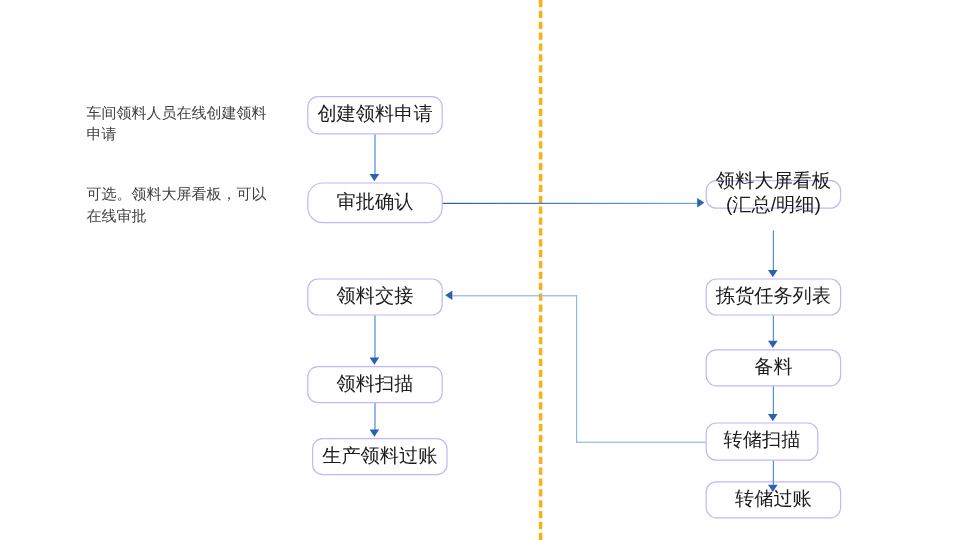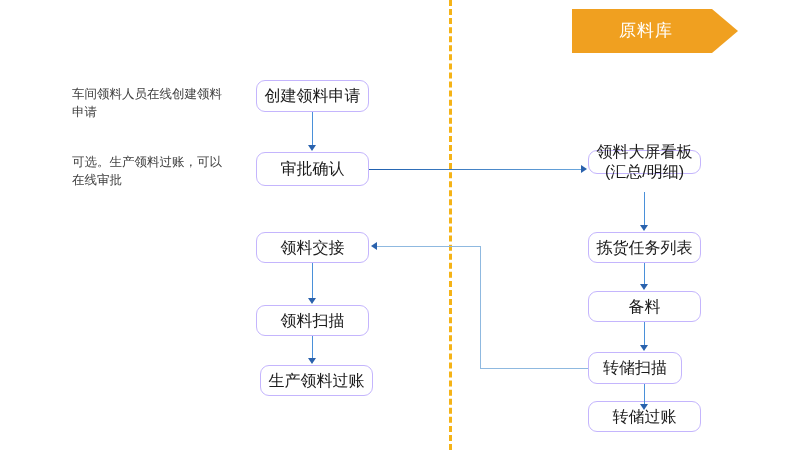--- a/index.html
+++ b/index.html
@@ -110,34 +110,31 @@
     position: absolute;
     height: 1.4px;
     background: linear-gradient(to right, #1f5fae, #6aa6dc);
   }
 </style>
 </head>
 <body>
 
 <div id="canvas">
 
-  <div class="banner banner-right">
-    <span class="banner-text">原料库</span>
-  </div>
 
   <div class="divider"></div>
 
   <div class="note" style="left:72px; top:85px; width:162px;">车间领料人员在线创建领料申请</div>
-  <div class="note" style="left:72px; top:153px; width:162px;">可选。生产领料过账，可以在线审批</div>
+  <div class="note" style="left:72px; top:153px; width:162px;">可选。领料大屏看板，可以在线审批</div>
 
   <div class="node" style="left:256px; top:80px; width:113px; height:32px;">
     <span class="node-label">创建领料申请</span>
   </div>
 
-  <div class="node" style="left:256px; top:152px; width:113px; height:34px;">
+  <div class="node" style="left:256px; top:152px; width:113px; height:34px;border-radius:13px;">
     <span class="node-label">审批确认</span>
   </div>
 
   <div class="node" style="left:256px; top:232px; width:113px; height:31px;">
     <span class="node-label">领料交接</span>
   </div>
 
   <div class="node" style="left:256px; top:305px; width:113px; height:31px;">
     <span class="node-label">领料扫描</span>
   </div>

